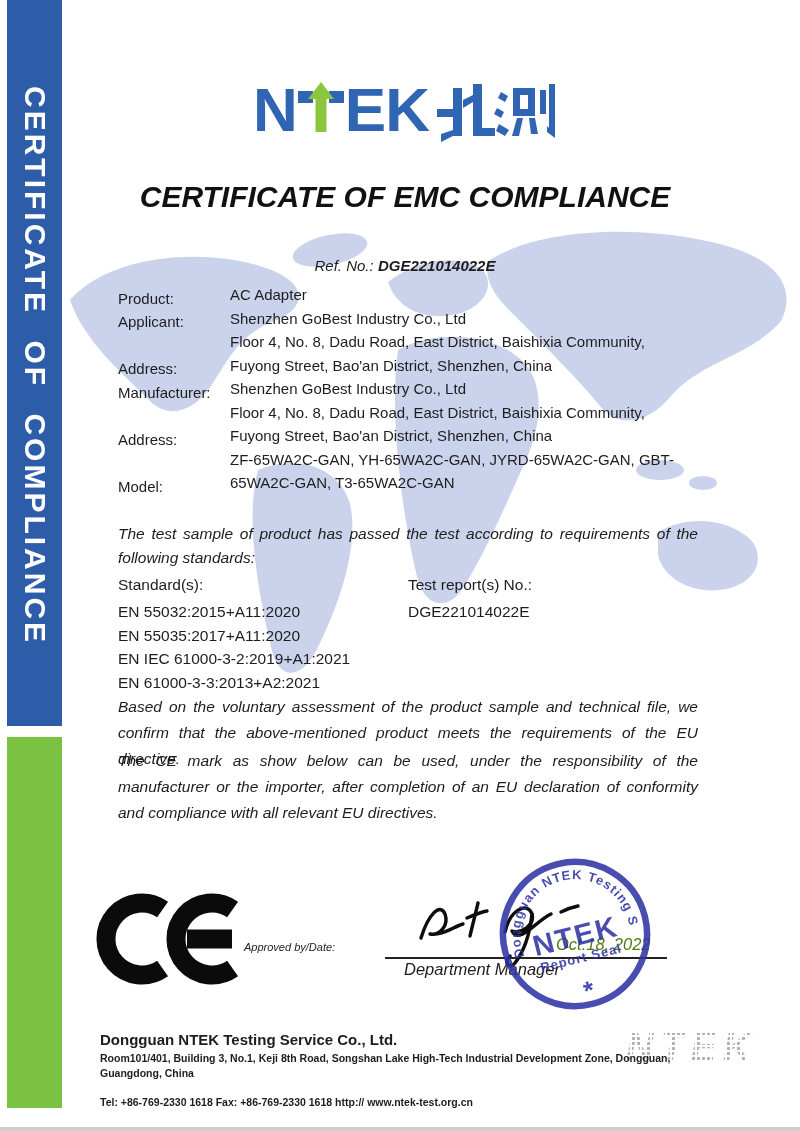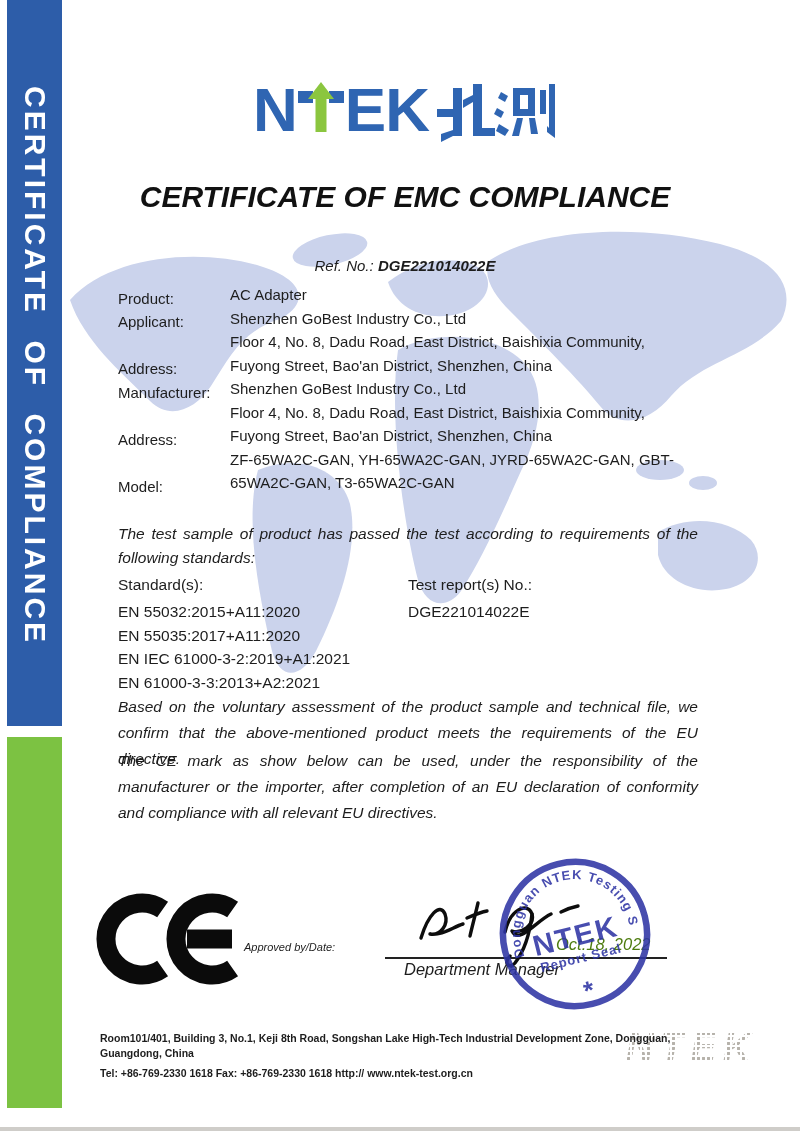--- a/index.html
+++ b/index.html
@@ -79,21 +79,21 @@
     position:absolute;left:626px;top:1026px;z-index:1;
     font-size:38px;font-weight:bold;font-style:italic;letter-spacing:7px;color:#b6b2ab;
     -webkit-mask-image:radial-gradient(circle,#000 1.4px,transparent 1.7px);
     -webkit-mask-size:5px 5px;
     mask-image:radial-gradient(circle,#000 1.4px,transparent 1.7px);
     mask-size:5px 5px;
   }
   .footer{position:absolute;left:100px;top:1031px;width:600px;z-index:3;}
   .f-company{font-size:15px;font-weight:bold;margin-bottom:3px;}
   .f-address{font-size:10.5px;font-weight:bold;line-height:15px;width:600px;}
-  .f-contact{font-size:10.5px;font-weight:bold;line-height:15px;margin-top:5px;}
+  .f-contact{font-size:10.5px;font-weight:bold;line-height:15px;margin-top:14px;}
   .scan-edge{position:absolute;left:0;bottom:0;width:800px;height:4px;background:#cfcdc9;z-index:6;}
   .stamp text,.stamp textPath{font-family:"Liberation Sans",sans-serif;}
 </style>
 </head>
 <body>
 
 <div class="page">
 
   <svg class="worldmap" width="800" height="1131" viewBox="0 0 800 1131">
     <g fill="#cbd3ec">
@@ -230,18 +230,19 @@
       <textPath href="#ringPath" startOffset="0">Dongguan NTEK Testing Service Co., Ltd</textPath>
     </text>
     <text x="80" y="92" text-anchor="middle" font-size="29" font-weight="bold" fill="#2f35a5" letter-spacing="2">NTEK</text>
     <text x="80" y="109" text-anchor="middle" font-size="13" font-weight="bold" fill="#2f35a5" letter-spacing="1">Report Seal</text>
     <text x="80" y="147" text-anchor="middle" font-size="26" font-weight="bold" fill="#2f35a5">*</text>
   </svg>
 
   <div class="watermark">NTEK</div>
 
   <div class="footer">
+    <div class="f-company">Dongguan NTEK Testing Service Co., Ltd.</div>
     <div class="f-address">Room101/401, Building 3, No.1, Keji 8th Road, Songshan Lake High-Tech Industrial Development Zone, Dongguan, Guangdong, China</div>
     <div class="f-contact">Tel: +86-769-2330 1618 Fax: +86-769-2330 1618 http:// www.ntek-test.org.cn</div>
   </div>
 
   <div class="scan-edge"></div>
 </div>
 
 </body></html>

